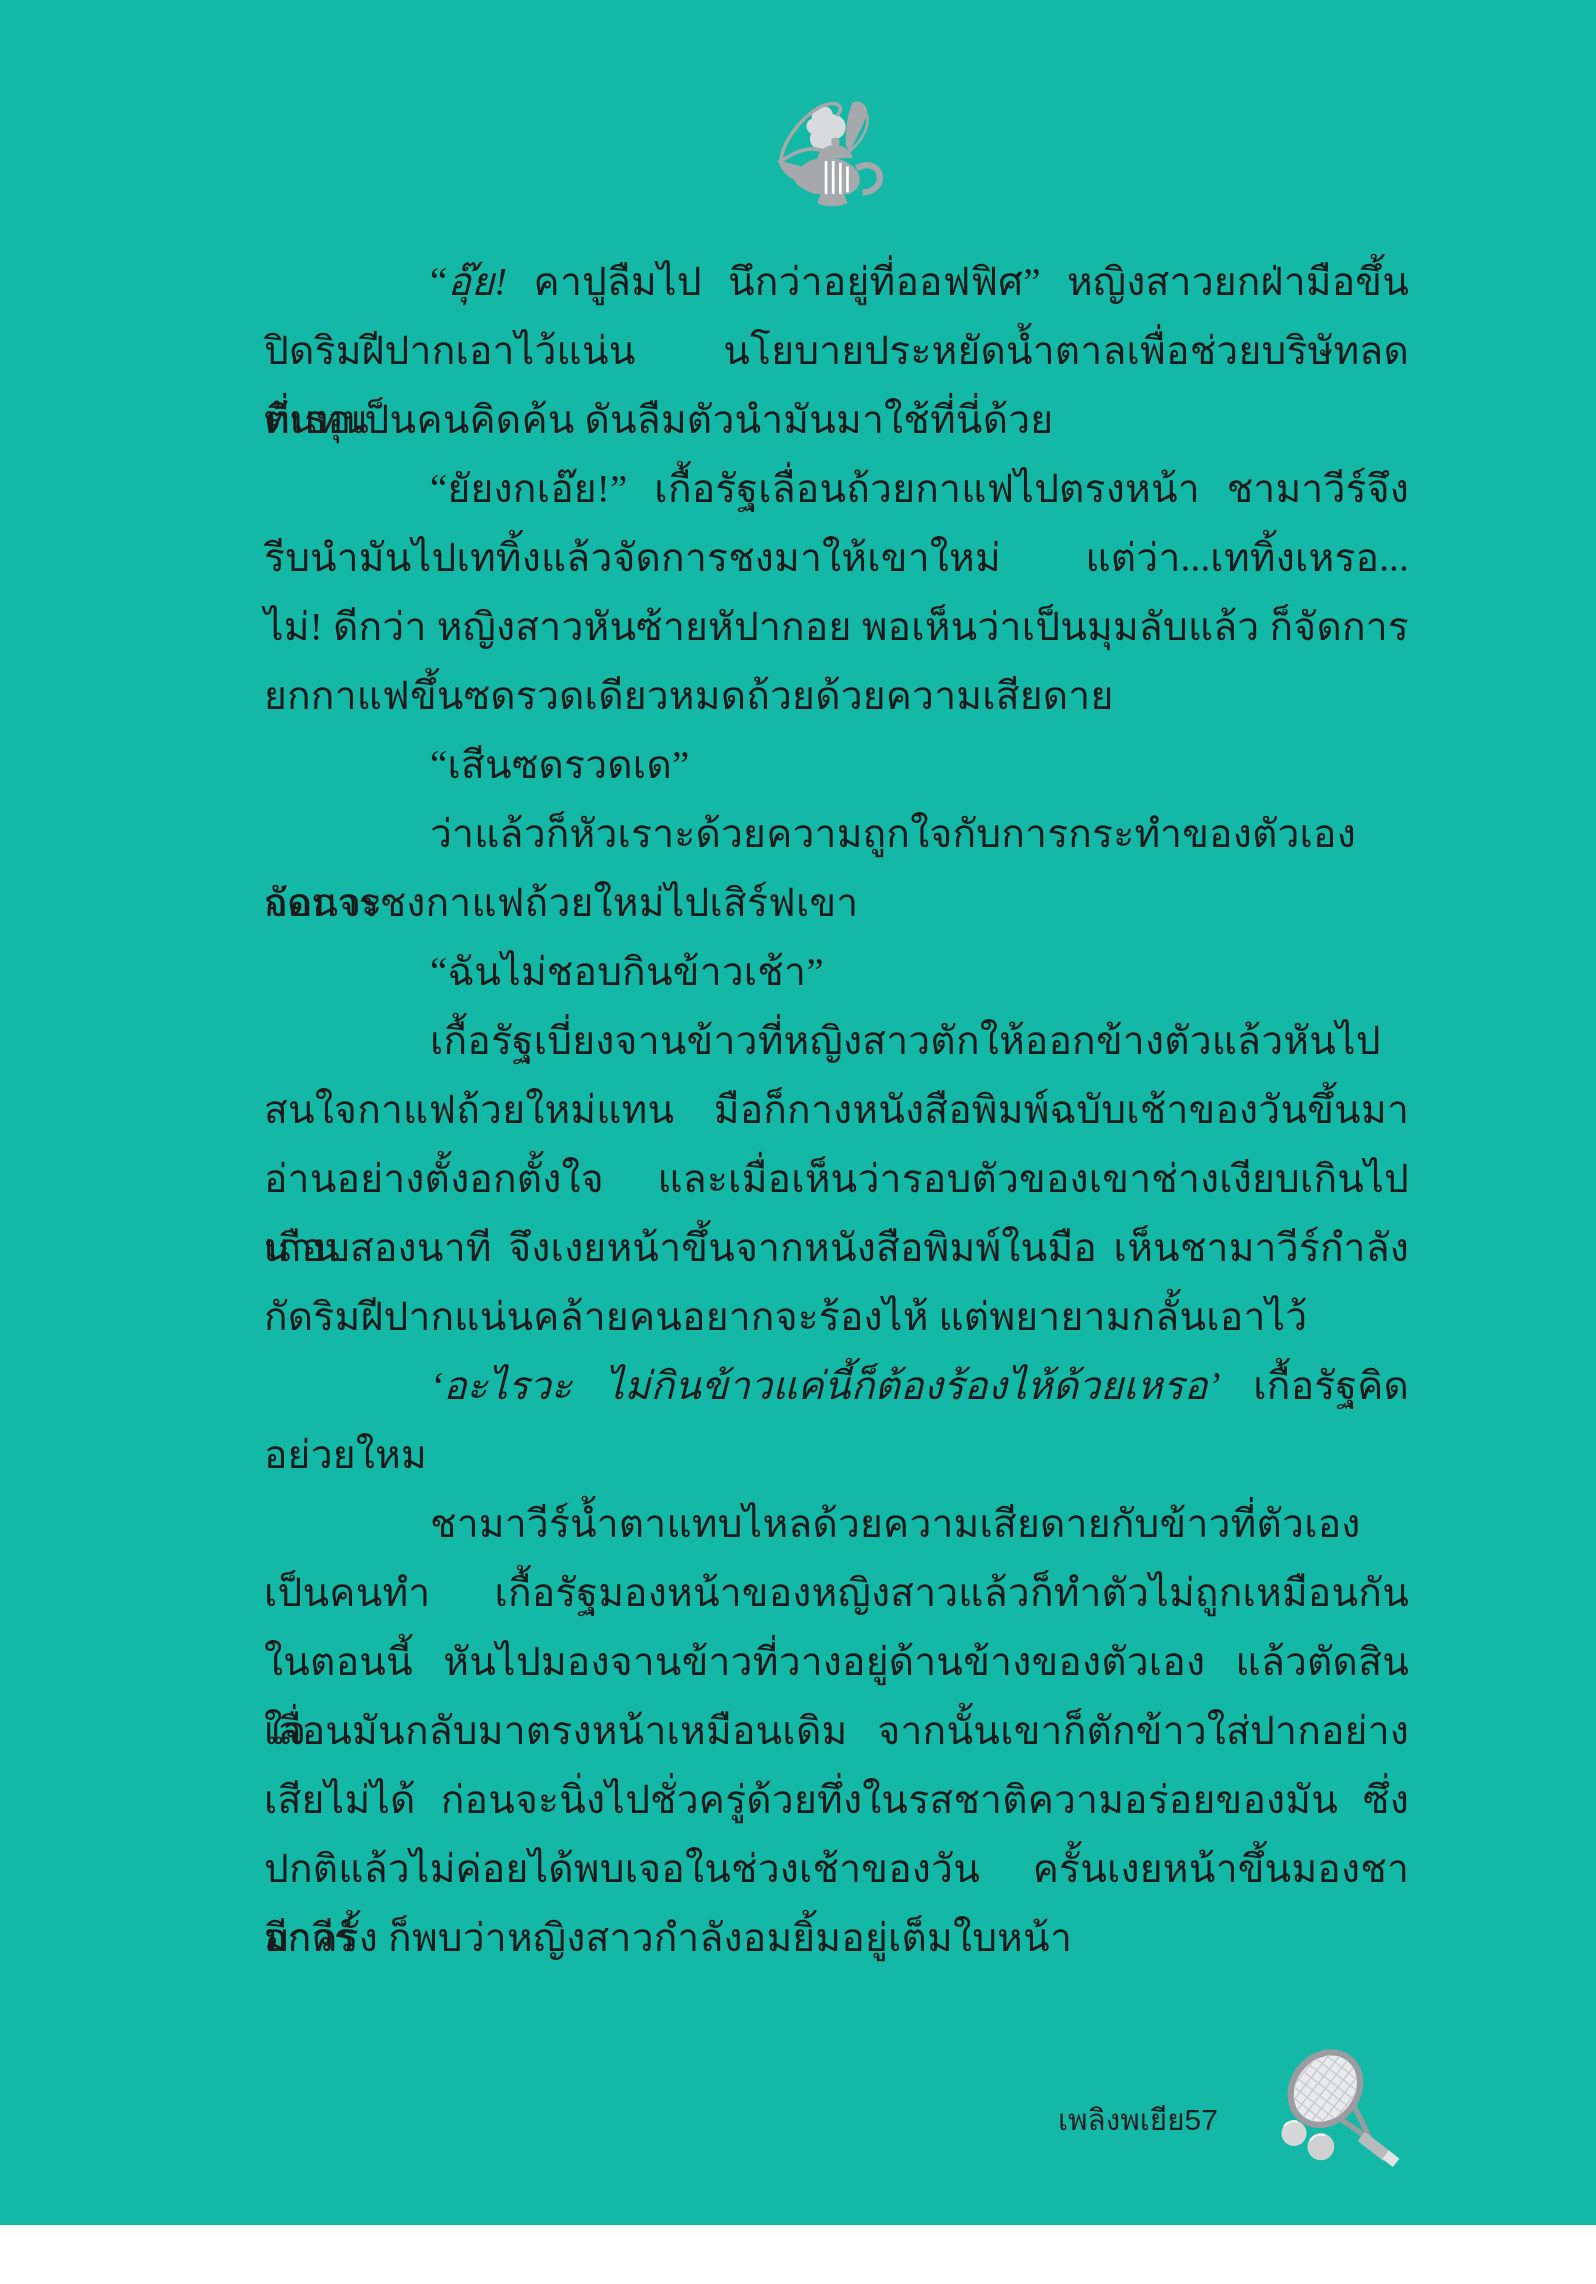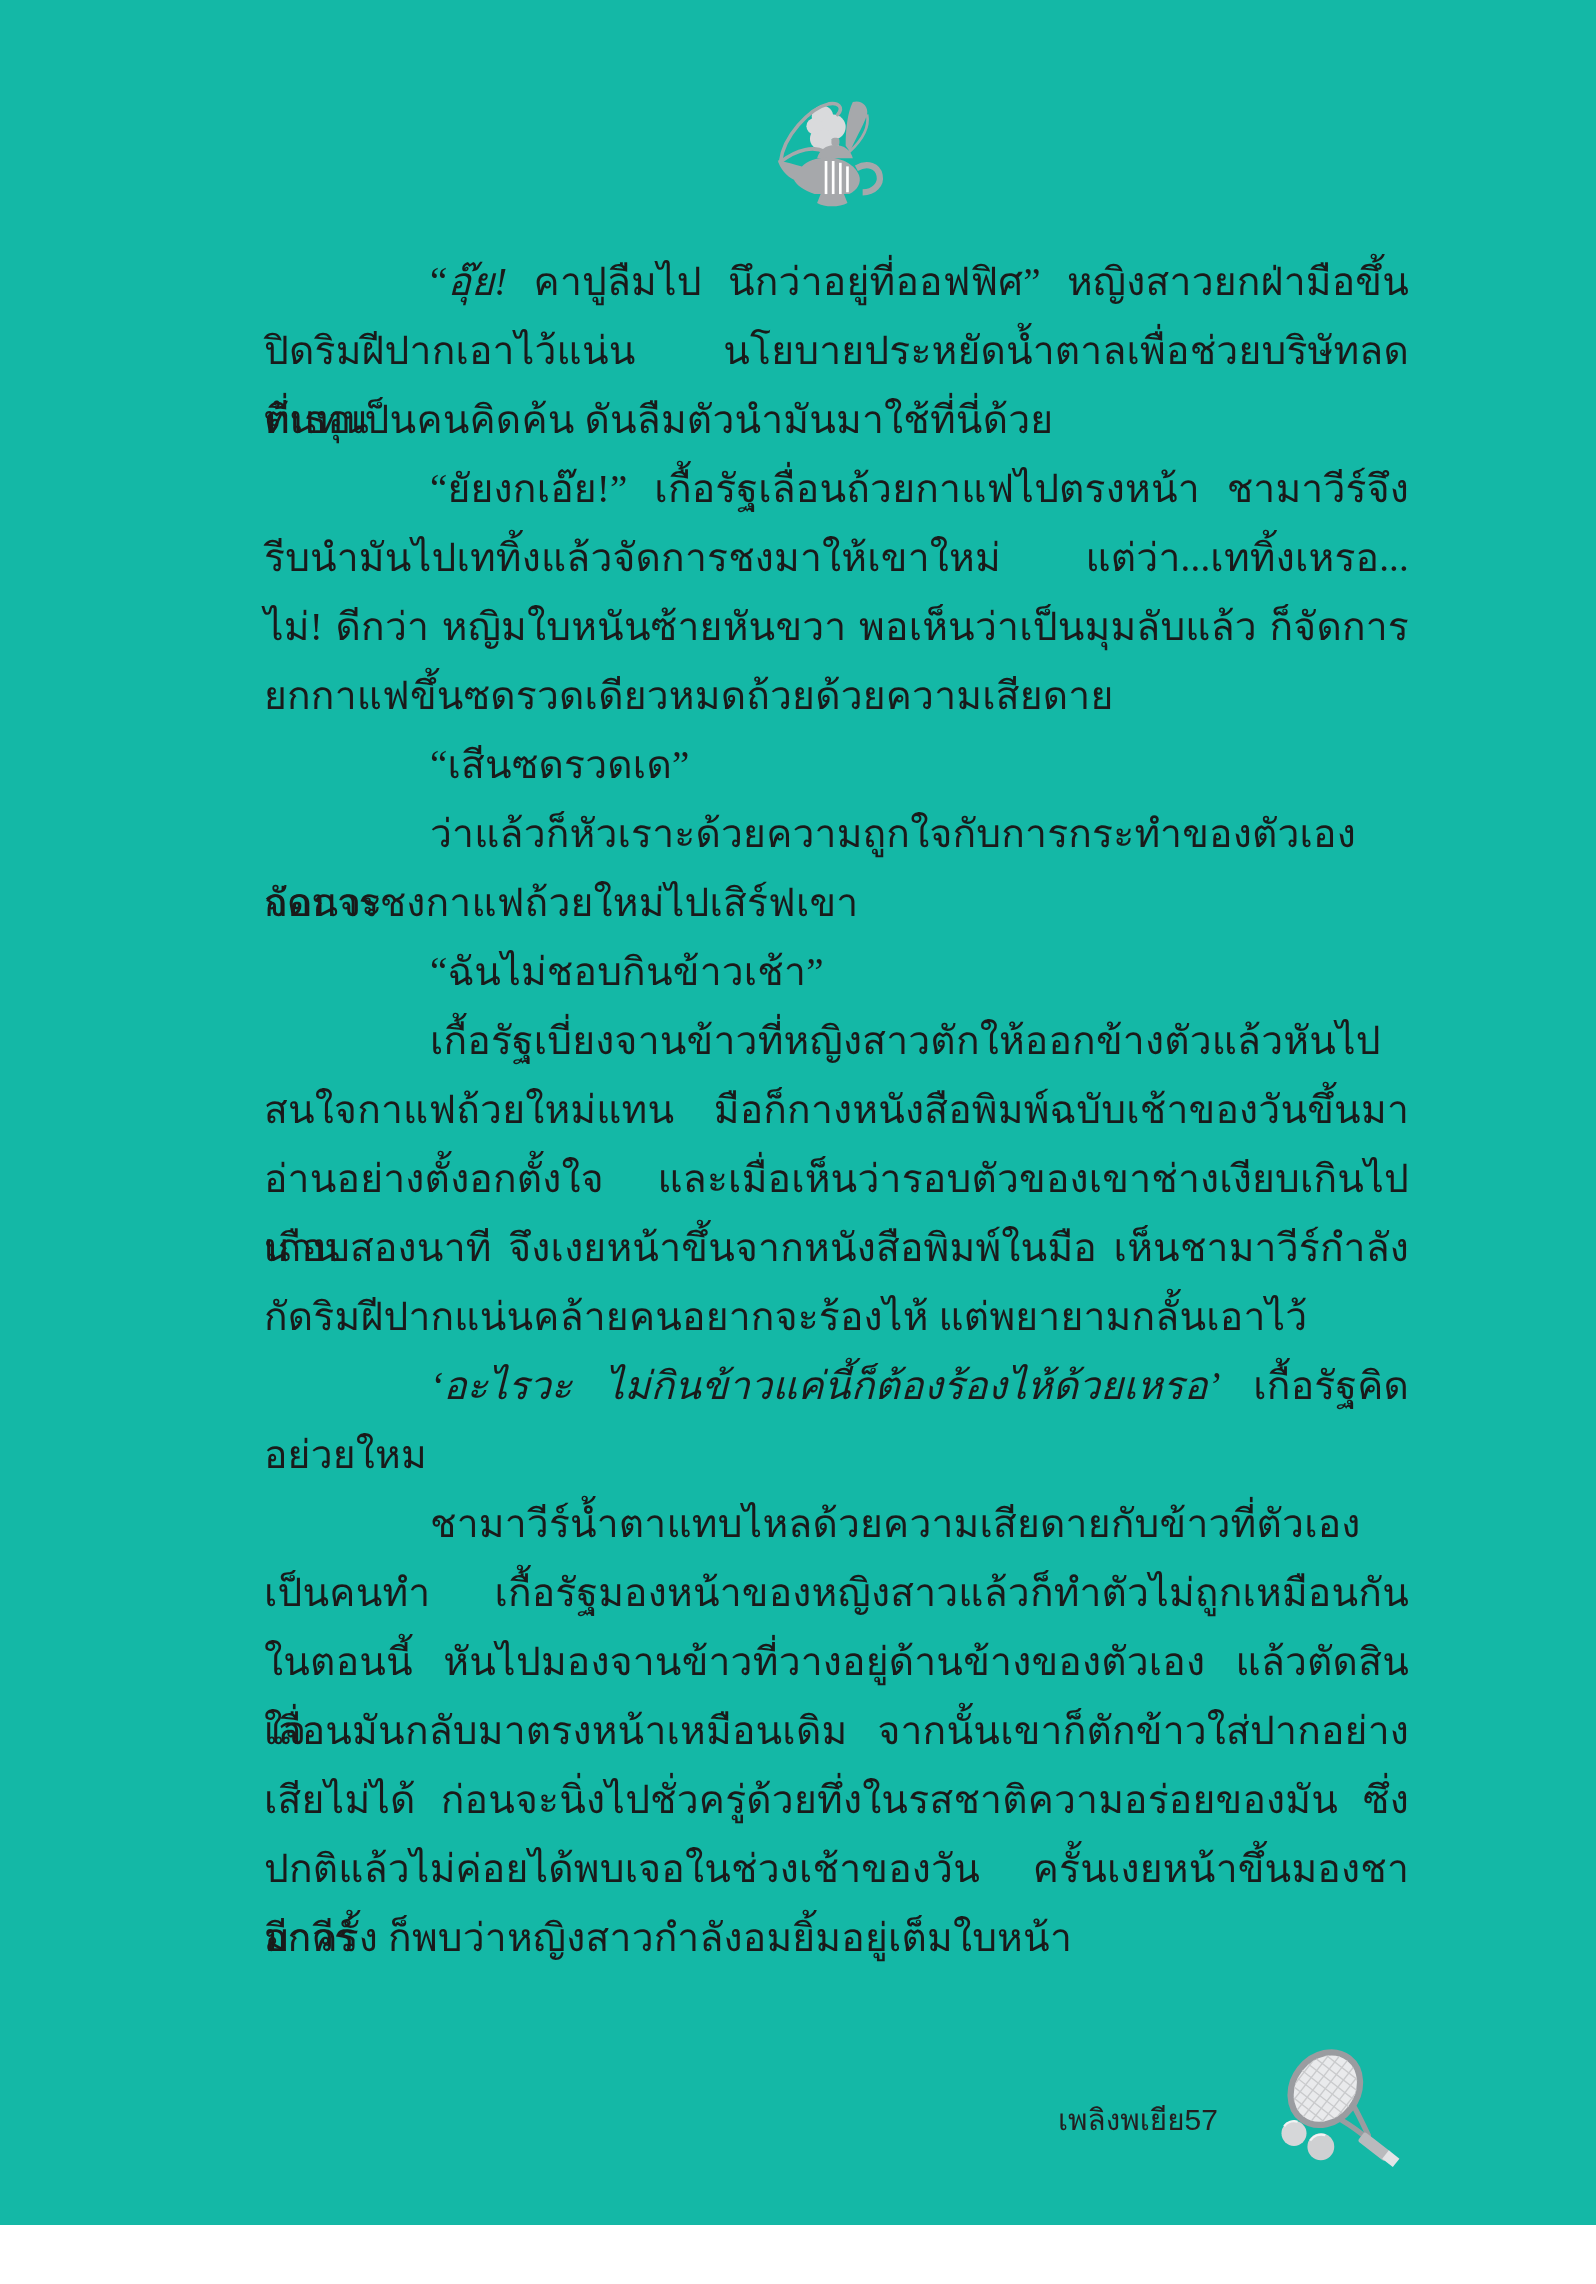--- a/index.html
+++ b/index.html
@@ -69,21 +69,21 @@
       </g>
     </svg>
   </div>
 
   <div class="text-block" id="text-block">
       <div class="line indent justify"><span>“</span><span class="it">อุ๊ย!</span><span> คาปูลืมไป นึกว่าอยู่ที่ออฟฟิศ” หญิงสาวยกฝ่ามือขึ้น</span></div>
       <div class="line justify"><span>ปิดริมฝีปากเอาไว้แน่น นโยบายประหยัดน้ำตาลเพื่อช่วยบริษัทลดต้นทุน</span></div>
       <div class="line"><span>ที่เธอเป็นคนคิดค้น ดันลืมตัวนำมันมาใช้ที่นี่ด้วย</span></div>
       <div class="line indent justify"><span>“ยัยงกเอ๊ย!” เกื้อรัฐเลื่อนถ้วยกาแฟไปตรงหน้า ชามาวีร์จึง</span></div>
       <div class="line justify"><span>รีบนำมันไปเททิ้งแล้วจัดการชงมาให้เขาใหม่ แต่ว่า...เททิ้งเหรอ...</span></div>
-      <div class="line justify"><span>ไม่! ดีกว่า หญิมใบหนันซ้ายหันขวา พอเห็นว่าเป็นมุมลับแล้ว ก็จัดการ</span></div>
+      <div class="line justify"><span>ไม่! ดีกว่า หญิงสาวหันซ้ายหัปากอย พอเห็นว่าเป็นมุมลับแล้ว ก็จัดการ</span></div>
       <div class="line"><span>ยกกาแฟขึ้นซดรวดเดียวหมดถ้วยด้วยความเสียดาย</span></div>
       <div class="line indent"><span>“เสีนซดรวดเด”</span></div>
       <div class="line indent justify"><span>ว่าแล้วก็หัวเราะด้วยความถูกใจกับการกระทำของตัวเอง ก่อนจะ</span></div>
       <div class="line"><span>จัดการชงกาแฟถ้วยใหม่ไปเสิร์ฟเขา</span></div>
       <div class="line indent"><span>“ฉันไม่ชอบกินข้าวเช้า”</span></div>
       <div class="line indent justify"><span>เกื้อรัฐเบี่ยงจานข้าวที่หญิงสาวตักให้ออกข้างตัวแล้วหันไป</span></div>
       <div class="line justify"><span>สนใจกาแฟถ้วยใหม่แทน มือก็กางหนังสือพิมพ์ฉบับเช้าของวันขึ้นมา</span></div>
       <div class="line justify"><span>อ่านอย่างตั้งอกตั้งใจ และเมื่อเห็นว่ารอบตัวของเขาช่างเงียบเกินไปนาน</span></div>
       <div class="line justify"><span>เกือบสองนาที จึงเงยหน้าขึ้นจากหนังสือพิมพ์ในมือ เห็นชามาวีร์กำลัง</span></div>
       <div class="line"><span>กัดริมฝีปากแน่นคล้ายคนอยากจะร้องไห้ แต่พยายามกลั้นเอาไว้</span></div>

